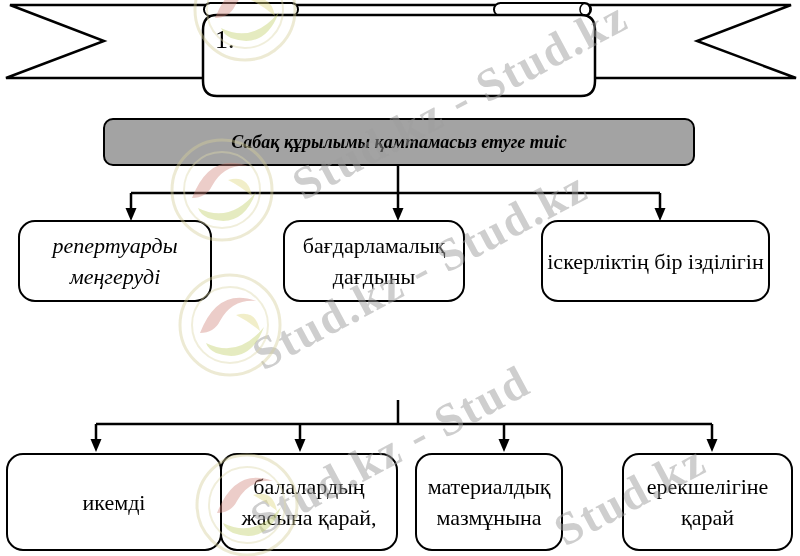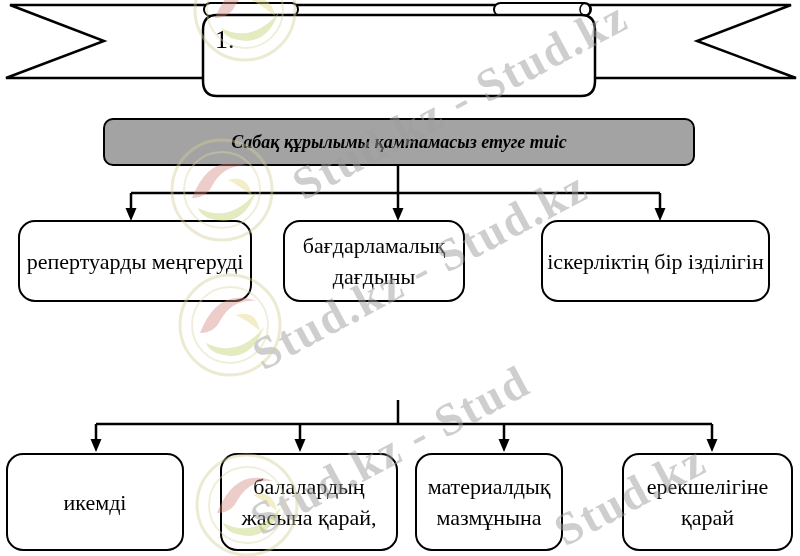--- a/index.html
+++ b/index.html
@@ -26,24 +26,24 @@
   #hdr1{top:118px;}
   #hdr2{top:352px;}
   
   .node{
     position:absolute;z-index:2;background:#fff;border:2.5px solid #000;border-radius:17px;
     display:flex;align-items:center;justify-content:center;text-align:center;
     font-size:22px;line-height:31px;box-sizing:border-box;padding:2px 6px;
   }
   .r1{top:220px;height:82px;}
   .r2{top:453px;height:98px;}
-  #r1b1{left:18px;width:234px;}
+  #r1b1{left:18px;width:194px;font-style:italic;}
   #r1b2{left:283px;width:182px;}
   #r1b3{left:541px;width:229px;padding:2px 2px;}
-  #r2b1{left:6px;width:178px;}
+  #r2b1{left:6px;width:216px;}
   #r2b2{left:220px;width:178px;}
   #r2b3{left:415px;width:148px;}
   #r2b4{left:622px;width:171px;}
   
   .wmlayer{position:absolute;left:0;top:0;width:100%;height:100%;z-index:3;pointer-events:none;}
   .wm{
     position:absolute;white-space:nowrap;font-weight:bold;font-size:46px;letter-spacing:2px;
     color:#9e9e9e;opacity:.5;transform:translate(-50%,-50%) rotate(-28deg);
     font-family:"Liberation Serif","DejaVu Serif",serif;
   }

